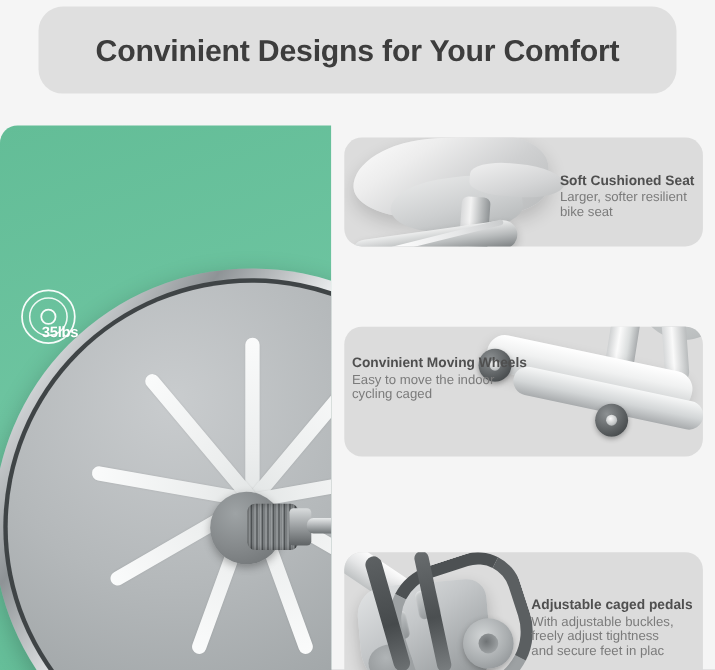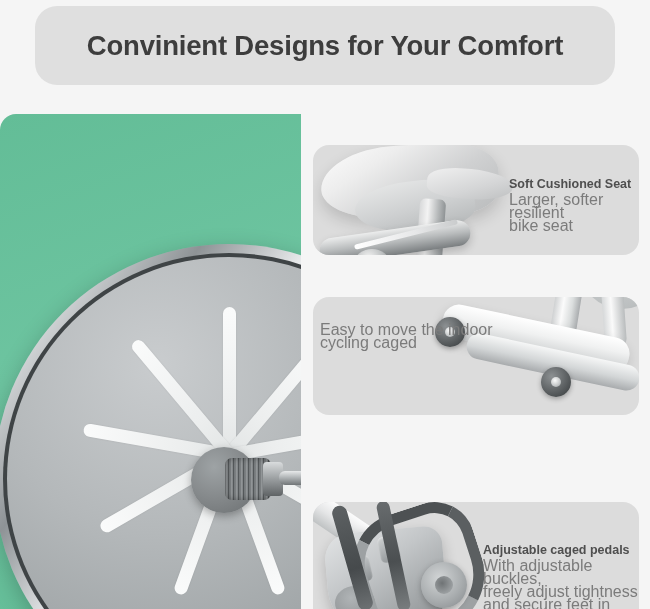--- a/index.html
+++ b/index.html
@@ -164,37 +164,37 @@
     height: 495px;
   }
   .feature-card {
     position: absolute;
     left: 2px;
     width: 326px;
     background: #dcdcdc;
     border-radius: 16px;
     overflow: hidden;
   }
-  #card-seat   { top: 11px;  height: 110px; margin-top: 20px; }
+  #card-seat   { top: 11px;  height: 99px; }
   #card-wheels { top: 183px; height: 118px; }
   #card-pedals { top: 348px; height: 142px; margin-top: 40px; }
 
   .card-text {
     position: absolute;
     z-index: 4;
   }
   .card-title {
     font-size: 12.5px;
     font-weight: 700;
     color: #4f4f4f;
     margin: 0 0 2px 0;
     white-space: nowrap;
   }
   .card-desc {
-    font-size: 16px;
+    font-size: 12px;
     line-height: 13px;
     color: #7b7b7b;
     margin: 0;
     white-space: pre-line;
   }
 
   
   #card-seat .card-text   { left: 196px; top: 32px; }
   #card-wheels .card-text { left: 7px;   top: 26px; }
   #card-pedals .card-text { left: 170px; top: 41px; }
@@ -425,20 +425,28 @@
     <div class="spoke spoke-inner-gap" style="transform: rotate(320deg);"></div>
 
     <div id="hub-assembly">
       <div class="hub-base"></div>
       <div class="hub-thread"></div>
       <div class="hub-collar"></div>
       <div class="hub-axle"></div>
     </div>
   </div>
 
+  <div id="weight-badge">
+    <svg width="70" height="56" viewBox="0 0 70 56">
+      <circle cx="28" cy="26" r="24" fill="none" stroke="#ffffff" stroke-width="1.6" opacity="0.95"></circle>
+      <circle cx="28" cy="26" r="17" fill="none" stroke="#ffffff" stroke-width="1.4" opacity="0.9"></circle>
+      <circle cx="28" cy="26" r="6.5" fill="none" stroke="#ffffff" stroke-width="1.6" opacity="0.95"></circle>
+    </svg>
+    <span id="weight-value">35lbs</span>
+  </div>
 </div>
 
 <div id="feature-cards">
 
   <div class="feature-card" id="card-seat">
     <div class="art" id="seat-art">
       <div class="seat-body"></div>
       <div class="seat-nose2"></div>
       <div class="seat-nose"></div>
       <div class="seat-post"></div>
@@ -457,20 +465,21 @@
     <div class="art" id="wheels-art">
       <div class="wheel-shadowdisc"></div>
       <div class="frame-tube"></div>
       <div class="frame-tube2"></div>
       <div class="base-bar"></div>
       <div class="base-bar2"></div>
       <div class="caster" id="caster-left"></div>
       <div class="caster" id="caster-right"></div>
     </div>
     <div class="card-text">
+      <p class="card-title">Convinient Moving Wheels</p>
       <p class="card-desc">Easy to move the indoor
  cycling caged</p>
     </div>
   </div>
 
   <div class="feature-card" id="card-pedals">
     <div class="art" id="pedal-art">
       <div class="pedal-arm"></div>
       <div class="pedal-body"></div>
       <div class="pedal-hollow"></div>

